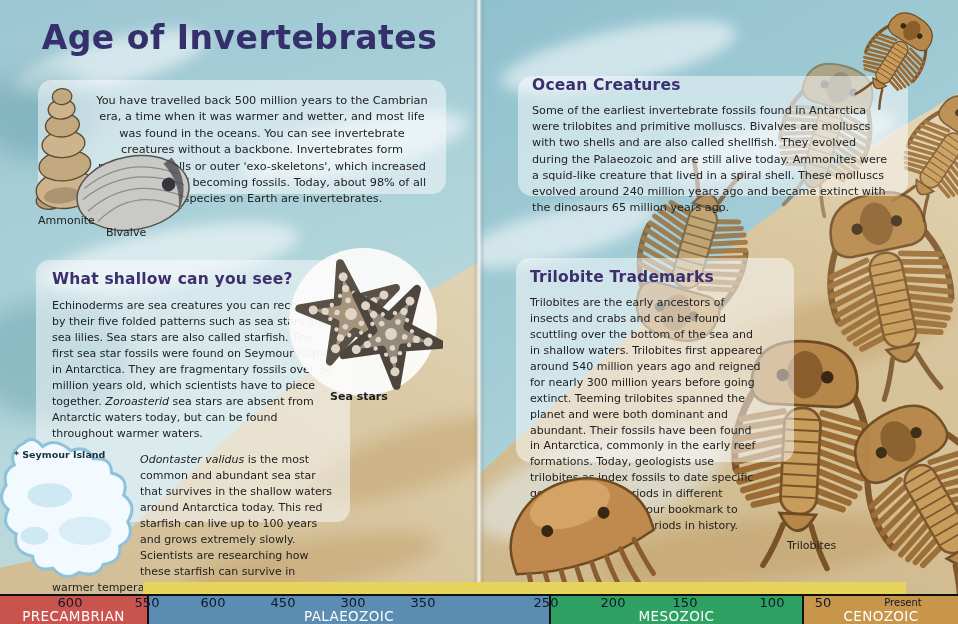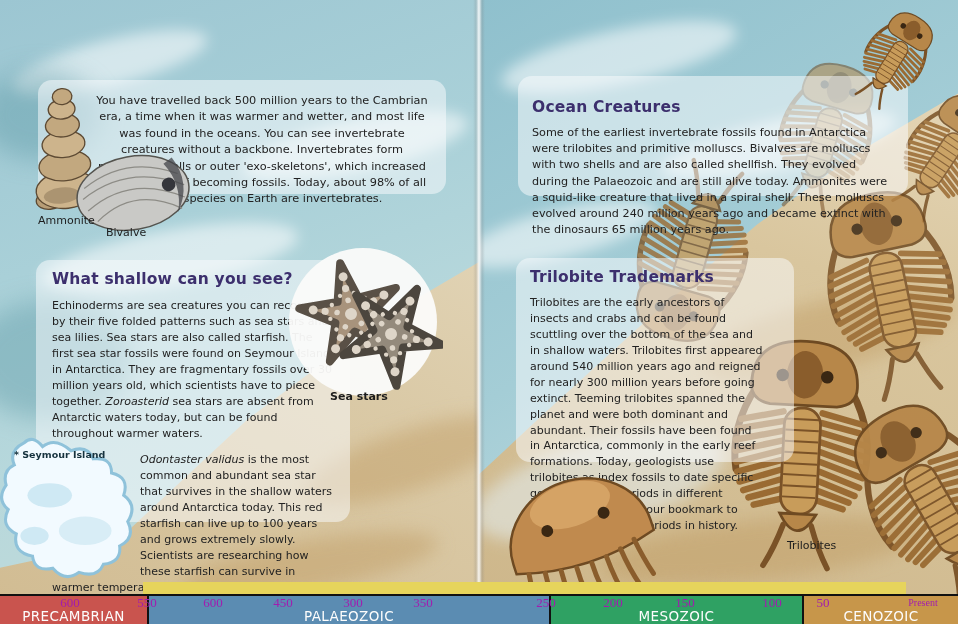--- a/index.html
+++ b/index.html
@@ -37,22 +37,22 @@
   .hl-band{position:absolute;left:143px;top:582px;width:763px;height:12px;background:#e6d45c;}
   .timeline{position:absolute;left:0;top:594px;width:958px;height:30px;border-top:2px solid #111;}
   .era{position:absolute;top:0;height:30px;box-sizing:border-box;}
   .era+.era{border-left:2px solid #111;}
   .era-0{left:0;width:147px;background:#c9544e;}
   .era-1{left:147px;width:402px;background:#5b8cb2;}
   .era-2{left:549px;width:253px;background:#2fa163;}
   .era-3{left:802px;width:156px;background:#c7964a;}
   .era-name{position:absolute;left:0;right:0;bottom:2px;text-align:center;
     color:#fdfdfd;font-size:13.5px;letter-spacing:.4px;}
-  .tick{position:absolute;top:-1px;transform:translateX(-50%);color:#a21caf;font-size:13px;font-family:Liberation Serif, serif;}
-  .tick.present{font-size:10px;top:1px;margin-left:20px;}
+  .tick{position:absolute;top:-1px;transform:translateX(-50%);color:#0f172a;font-size:13px;}
+  .tick.present{font-size:10px;top:1px;}
 </style>
 </head>
 <body>
 
 <svg width="0" height="0" style="position:absolute" aria-hidden="true">
   <defs>
     <symbol id="trilo" viewBox="0 0 120 175">
       <path d="M26,42 Q8,72 14,102" stroke="#7a5227" stroke-width="5" fill="none" stroke-linecap="round"></path>
       <path d="M94,42 Q112,72 106,102" stroke="#7a5227" stroke-width="5" fill="none" stroke-linecap="round"></path>
       <path d="M22,40 Q22,8 60,8 Q98,8 98,40 Q98,52 84,54 L36,54 Q22,52 22,40 Z" fill="#b78749" stroke="#6e4a22" stroke-width="2"></path>
@@ -99,20 +99,21 @@
   <div class="page" id="pageL">
     <div class="l-sand"></div>
     <div class="cloud" style="left:10px;top:40px;width:200px;height:46px;transform:rotate(-14deg)"></div>
     <div class="cloud" style="left:240px;top:120px;width:230px;height:52px;transform:rotate(-12deg)"></div>
     <div class="cloud" style="left:40px;top:230px;width:260px;height:56px;transform:rotate(-10deg)"></div>
     <div class="teal" style="left:-30px;top:300px;width:160px;height:120px"></div>
     <div class="teal" style="left:-20px;top:70px;width:120px;height:90px"></div>
     <div class="sandstreak" style="left:300px;top:430px;width:220px;height:60px;transform:rotate(-18deg)"></div>
     <div class="sandstreak" style="left:180px;top:540px;width:260px;height:50px;transform:rotate(-10deg)"></div>
 
+    <div class="title">Age of Invertebrates</div>
 
     <div class="panel" style="left:38px;top:80px;width:408px;height:114px;">
       <div class="body-text" style="padding:13px 18px 10px 58px;text-align:center;font-size:11.3px;">You have travelled back 500 million years to the Cambrian era, a time when it was warmer and wetter, and most life was found in the oceans. You can see invertebrate creatures without a backbone. Invertebrates form protective shells or outer 'exo-skeletons', which increased their chances of becoming fossils. Today, about 98% of all animal species on Earth are invertebrates.</div>
     </div>
 
     <svg class="illus" style="left:20px;top:84px;width:92px;height:134px;transform:rotate(-6deg)" viewBox="0 0 100 150">
       <ellipse cx="26" cy="128" rx="15" ry="10" fill="#b79d76" stroke="#5d4a33" stroke-width="1.5"></ellipse>
       <ellipse cx="46" cy="118" rx="34" ry="21" fill="#cdb48c" stroke="#5d4a33" stroke-width="1.5"></ellipse>
       <ellipse cx="47" cy="91" rx="29" ry="17" fill="#c2a87f" stroke="#5d4a33" stroke-width="1.5"></ellipse>
       <ellipse cx="48" cy="67" rx="24" ry="15" fill="#cdb48c" stroke="#5d4a33" stroke-width="1.5"></ellipse>
@@ -178,21 +179,21 @@
         <use href="#trilo"></use>
       </svg>
     <svg class="illus" style="left:336px;top:182px;width:152px;height:220px;transform:rotate(-12deg);opacity:.85" viewBox="0 0 120 175">
         <use href="#trilo"></use>
       </svg>
     <svg class="illus" style="left:238px;top:330px;width:168px;height:244px;transform:rotate(3deg)" viewBox="0 0 120 175">
         <use href="#trilo"></use>
       </svg>
 
     <div class="panel" style="left:39px;top:76px;width:390px;height:120px;">
-      <div style="padding:22px 16px 0 14px;">
+      <div style="padding:0 16px 0 14px;">
         <div class="heading">Ocean Creatures</div>
         <p class="body-text" style="margin:9px 0 0 0;font-size:11.2px;">Some of the earliest invertebrate fossils found in Antarctica were trilobites and primitive molluscs. Bivalves are molluscs with two shells and are also called shellfish. They evolved during the Palaeozoic and are still alive today. Ammonites were a squid-like creature that lived in a spiral shell. These molluscs evolved around 240 million years ago and became extinct with the dinosaurs 65 million years ago.</p>
       </div>
     </div>
 
     <div class="panel" style="left:37px;top:258px;width:278px;height:204px;">
       <div style="padding:10px 30px 0 14px;">
         <div class="heading">Trilobite Trademarks</div>
         <p class="body-text" style="margin:9px 0 0 0;">Trilobites are the early ancestors of insects and crabs and can be found scuttling over the bottom of the sea and in shallow waters. Trilobites first appeared around 540 million years ago and reigned for nearly 300 million years before going extinct. Teeming trilobites spanned the planet and were both dominant and abundant. Their fossils have been found in Antarctica, commonly in the early reef formations. Today, geologists use trilobites as index fossils to date specific geological time periods in different sediments. It is like your bookmark to locate specific time periods in history.</p>
       </div>

